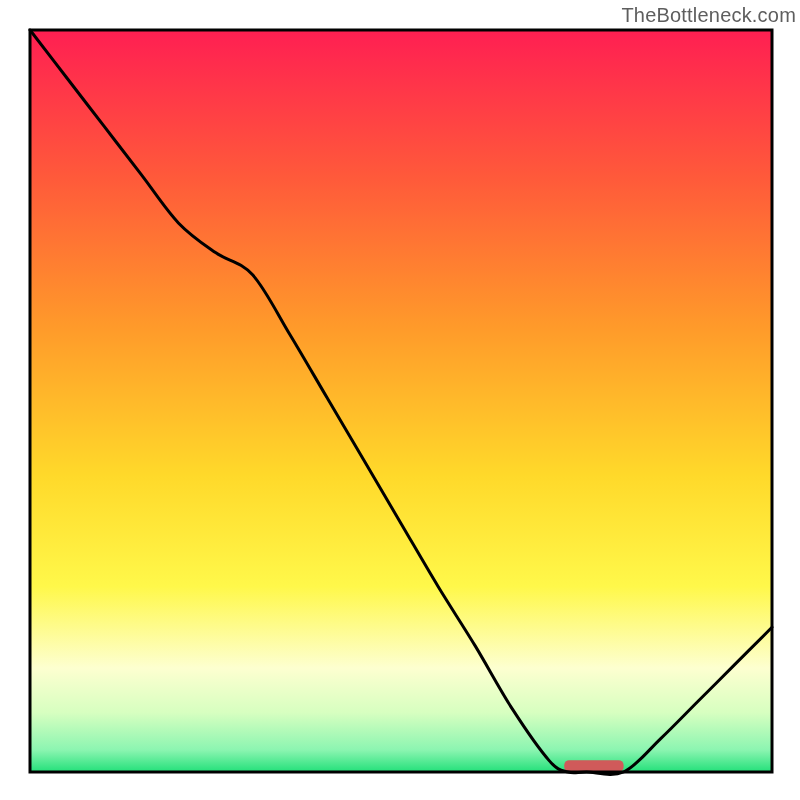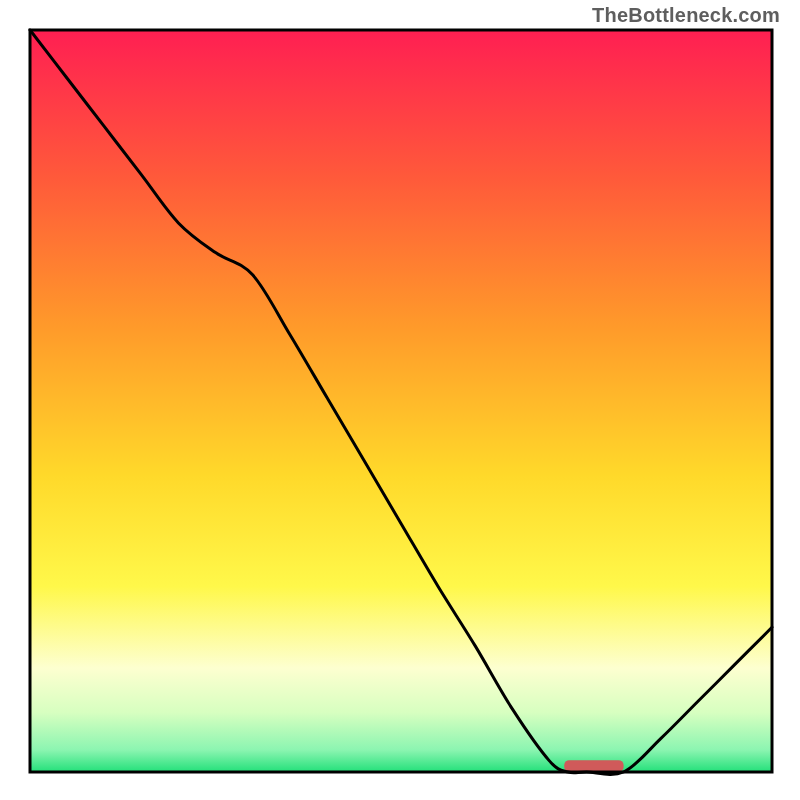--- a/index.html
+++ b/index.html
@@ -11,23 +11,23 @@
     font-family: Arial, Helvetica, sans-serif;
   }
   .wrap {
     position: relative;
     width: 800px;
     height: 800px;
   }
   .attribution {
     position: absolute;
     top: 4px;
-    right: 20px;
+    right: 4px;
     font-size: 20px;
-    font-weight: 700;
+    font-weight: 400;
     color: #5e5e5e;
     letter-spacing: 0.2px;
     user-select: none;
   }
   svg.plot {
     position: absolute;
     left: 0;
     top: 0;
     width: 800px;
     height: 800px;

